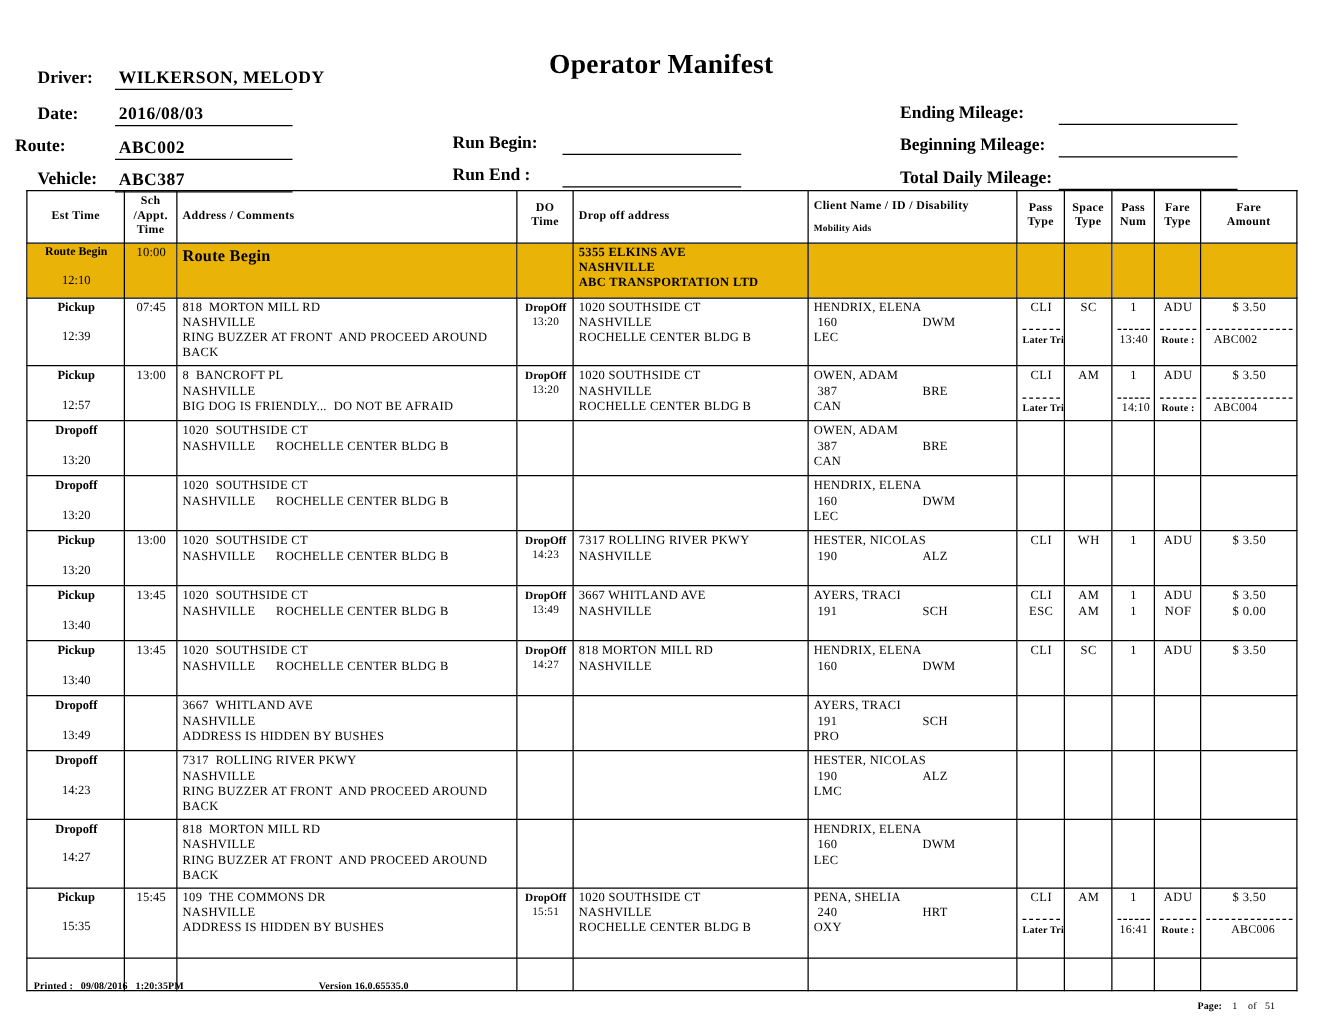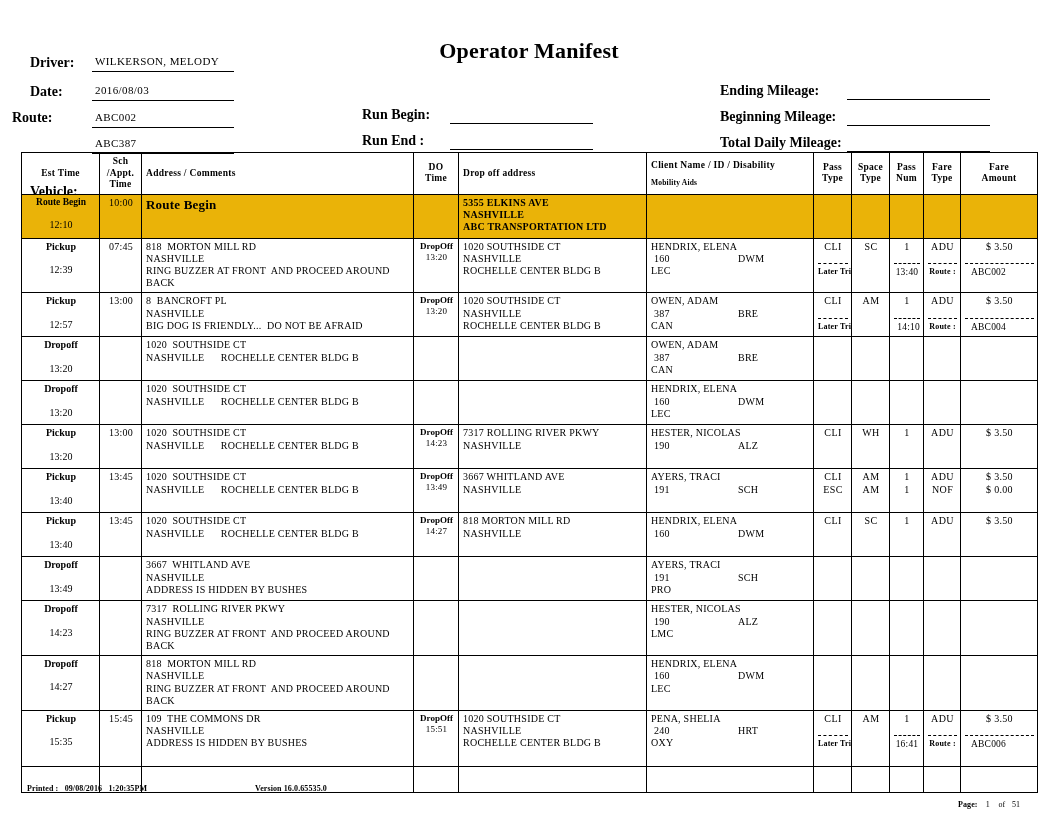--- a/index.html
+++ b/index.html
@@ -30,22 +30,22 @@
     letter-spacing: 0.2px;
   }
   .fld {
     position: absolute;
     font-size: 14px;
     font-weight: bold;
     white-space: nowrap;
   }
   .fld-val {
     position: absolute;
-    font-size: 11px;
-    font-weight: normal;
+    font-size: 14px;
+    font-weight: bold;
     white-space: nowrap;
     letter-spacing: 0.4px;
   }
   .rule {
     position: absolute;
     border-bottom: 1px solid #000;
     height: 0;
   }
 
   
@@ -160,21 +160,21 @@
   <div class="rule" style="left:92px; top:71px; width:142px;"></div>
 
   <div class="fld" style="left:30px; top:84px;">Date:</div>
   <div class="fld-val" style="left:95px; top:84px;">2016/08/03</div>
   <div class="rule" style="left:92px; top:100px; width:142px;"></div>
 
   <div class="fld" style="left:12px; top:110px;">Route:</div>
   <div class="fld-val" style="left:95px; top:111px;">ABC002</div>
   <div class="rule" style="left:92px; top:127px; width:142px;"></div>
 
-  <div class="fld" style="left:30px; top:136px;margin-top:48px;">Vehicle:</div>
+  <div class="fld" style="left:30px; top:136px;">Vehicle:</div>
   <div class="fld-val" style="left:95px; top:137px;">ABC387</div>
   <div class="rule" style="left:92px; top:153px; width:142px;"></div>
 
   <div class="fld" style="left:362px; top:107px;">Run Begin:</div>
   <div class="fld-val" style="left:452px; top:107px;"></div>
   <div class="rule" style="left:450px; top:123px; width:143px;"></div>
 
   <div class="fld" style="left:362px; top:133px;">Run End :</div>
   <div class="fld-val" style="left:452px; top:133px;"></div>
   <div class="rule" style="left:450px; top:149px; width:143px;"></div>
@@ -647,21 +647,21 @@
           <td>
             <div class="pv">1</div>
             <div class="later-wrap" style="text-align: center; font-weight: normal; font-size: 9.5px;">16:41</div>
           </td>
           <td>
             <div class="pv">ADU</div>
             <div class="route-wrap">Route :</div>
           </td>
           <td>
             <div class="fare-amt">$ 3.50</div>
-            <div class="route-wrap" style="font-weight: normal; font-size: 9.5px; text-align: left; padding-left: 6px;">ABC006</div>
+            <div class="route-wrap" style="font-weight: normal; font-size: 9.5px; text-align: center; padding-left: 6px;">ABC006</div>
           </td>
         </tr>
         <tr style="height: 26px;">
           <td></td>
           <td></td>
           <td></td>
           <td></td>
           <td></td>
           <td></td>
           <td></td>

